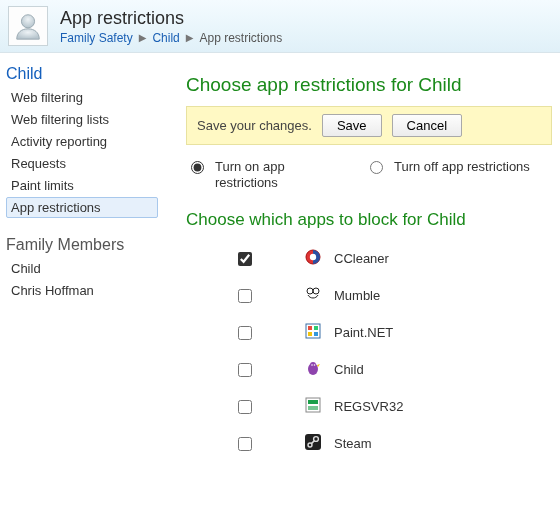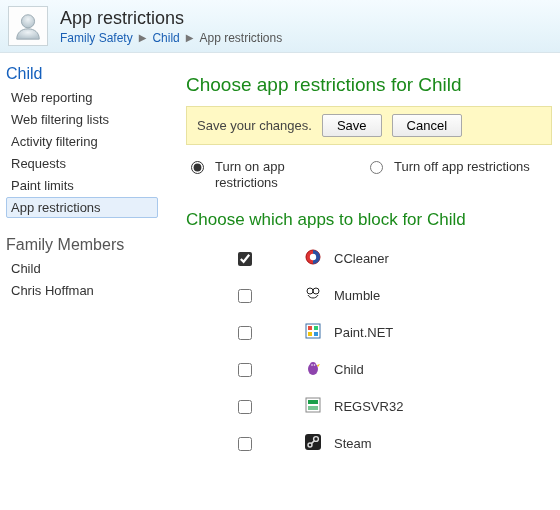--- a/index.html
+++ b/index.html
@@ -145,23 +145,23 @@
       <span class="sep">▶</span>
       <span class="current">App restrictions</span>
     </div>
   </div>
 </div>
 
 <div class="body">
 
   <div class="sidebar">
     <div class="sb-heading">Child</div>
-    <div class="sb-item">Web reporting</div>
+    <div class="sb-item">Web filtering</div>
     <div class="sb-item">Web filtering lists</div>
-    <div class="sb-item">Activity filtering</div>
+    <div class="sb-item">Activity reporting</div>
     <div class="sb-item">Requests</div>
     <div class="sb-item">Paint limits</div>
     <div class="sb-item selected">App restrictions</div>
 
     <div class="sb-section2">
       <div class="sb-heading2">Family Members</div>
       <div class="sb-item">Child</div>
       <div class="sb-item">Chris Hoffman</div>
     </div>
   </div>

